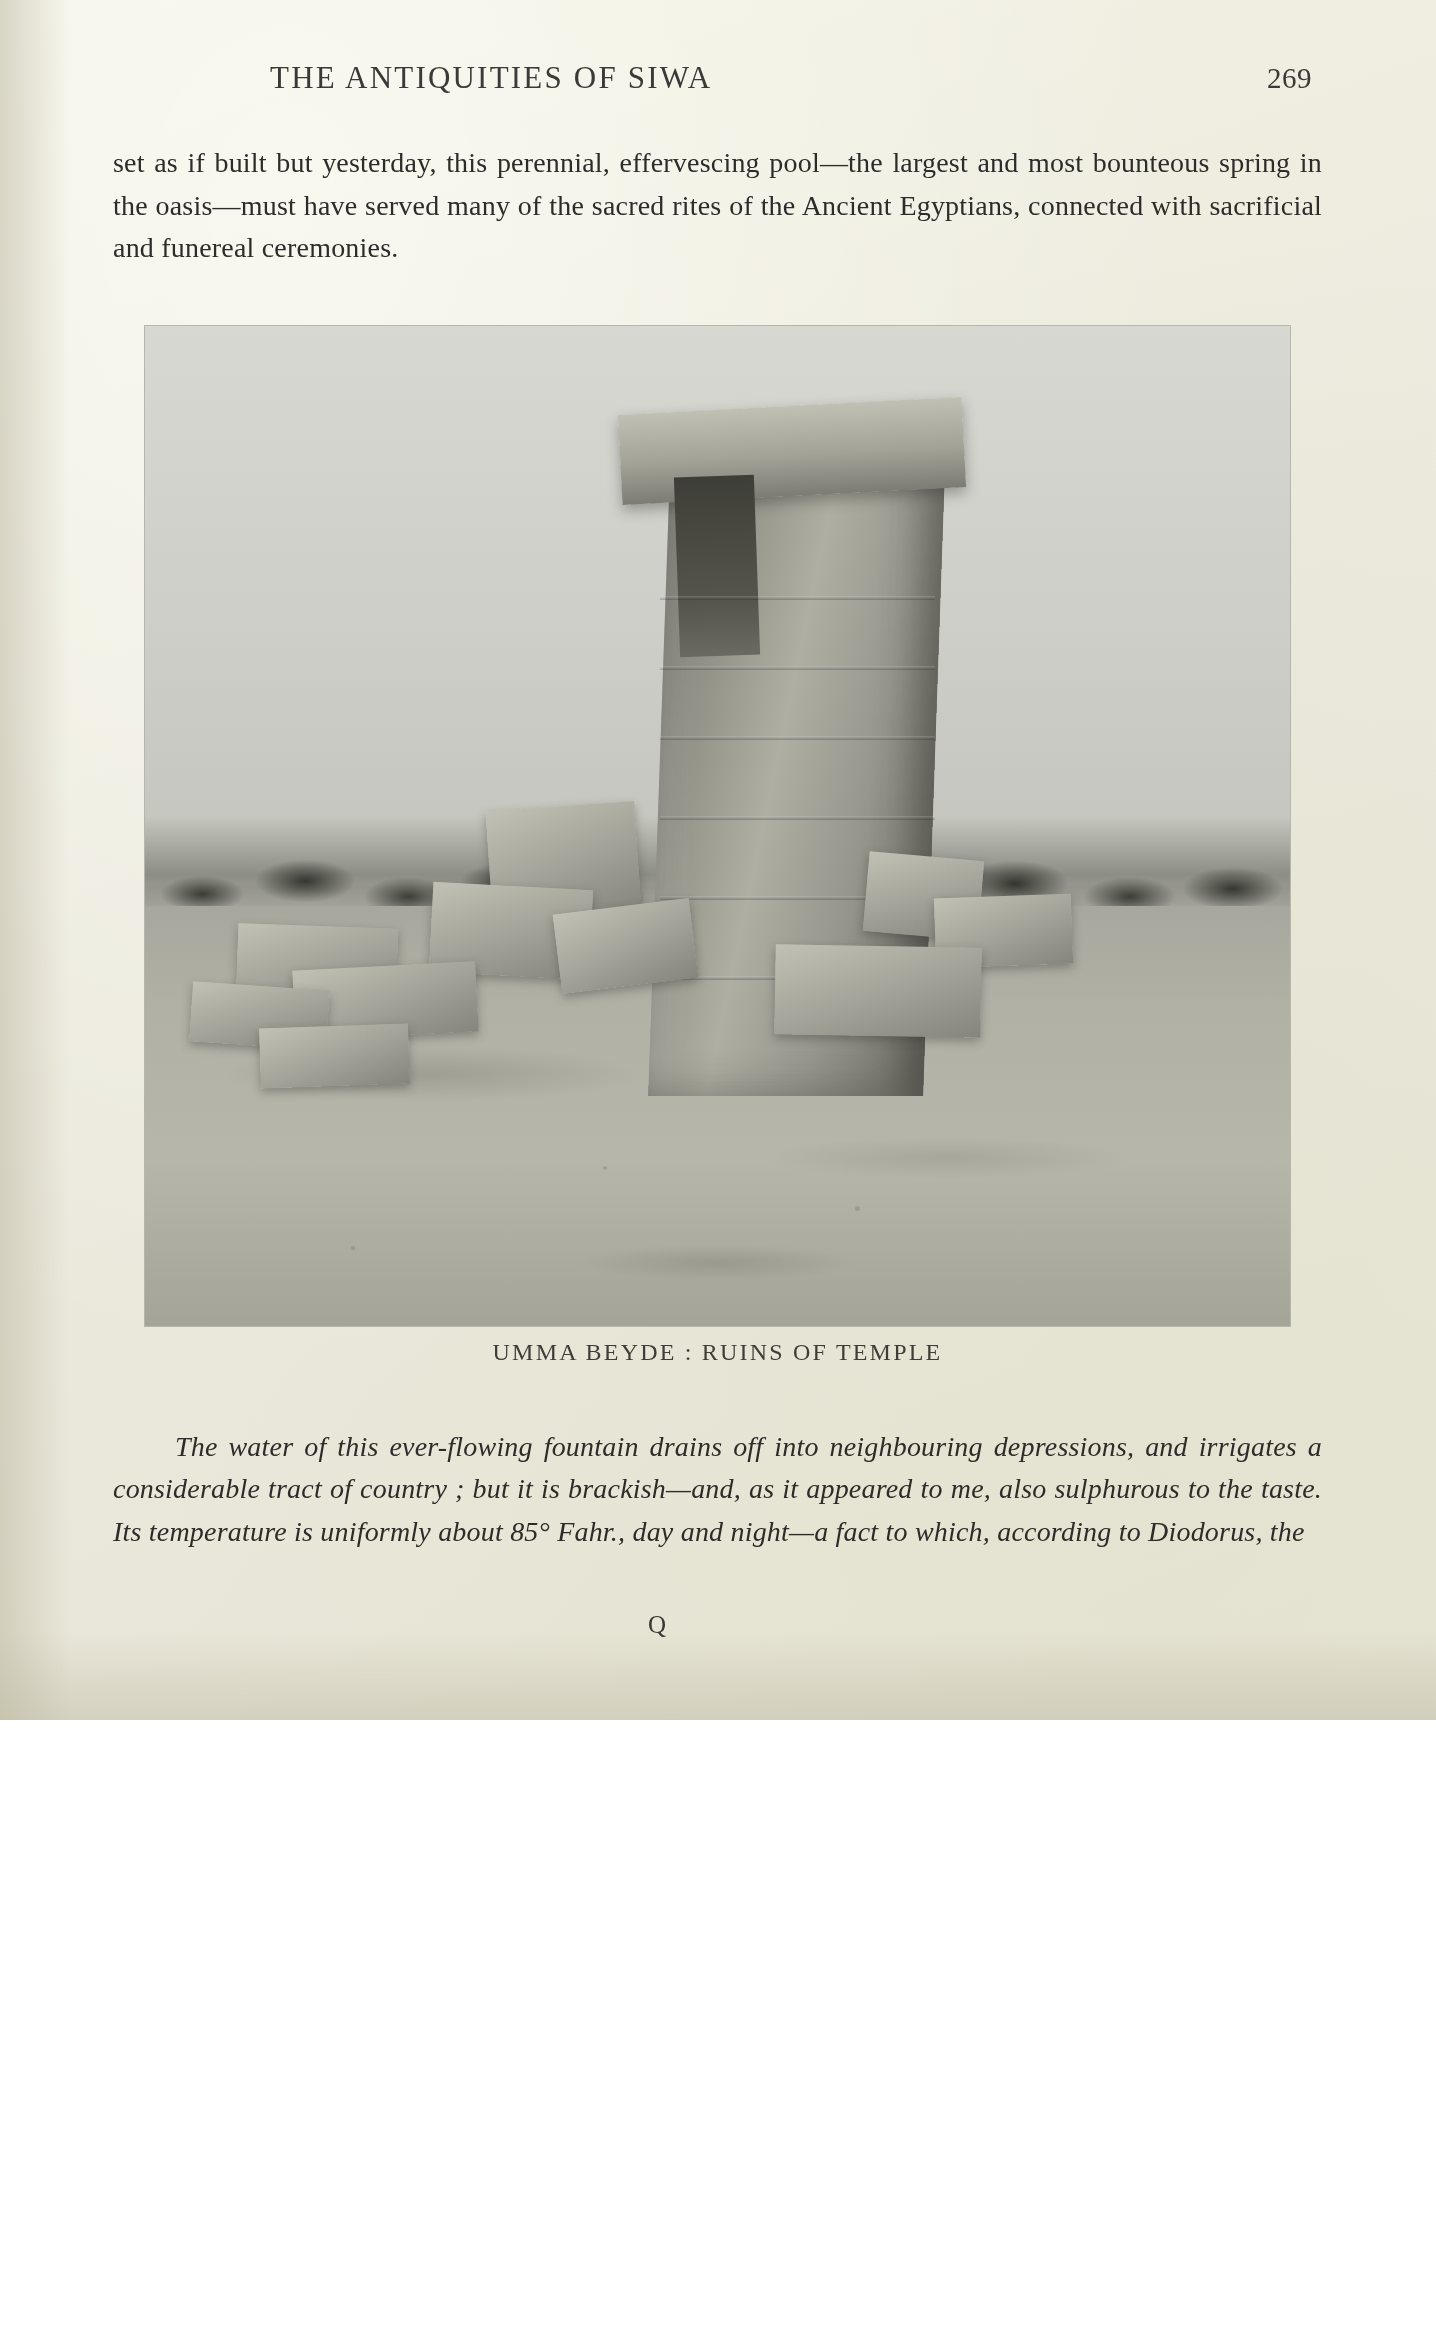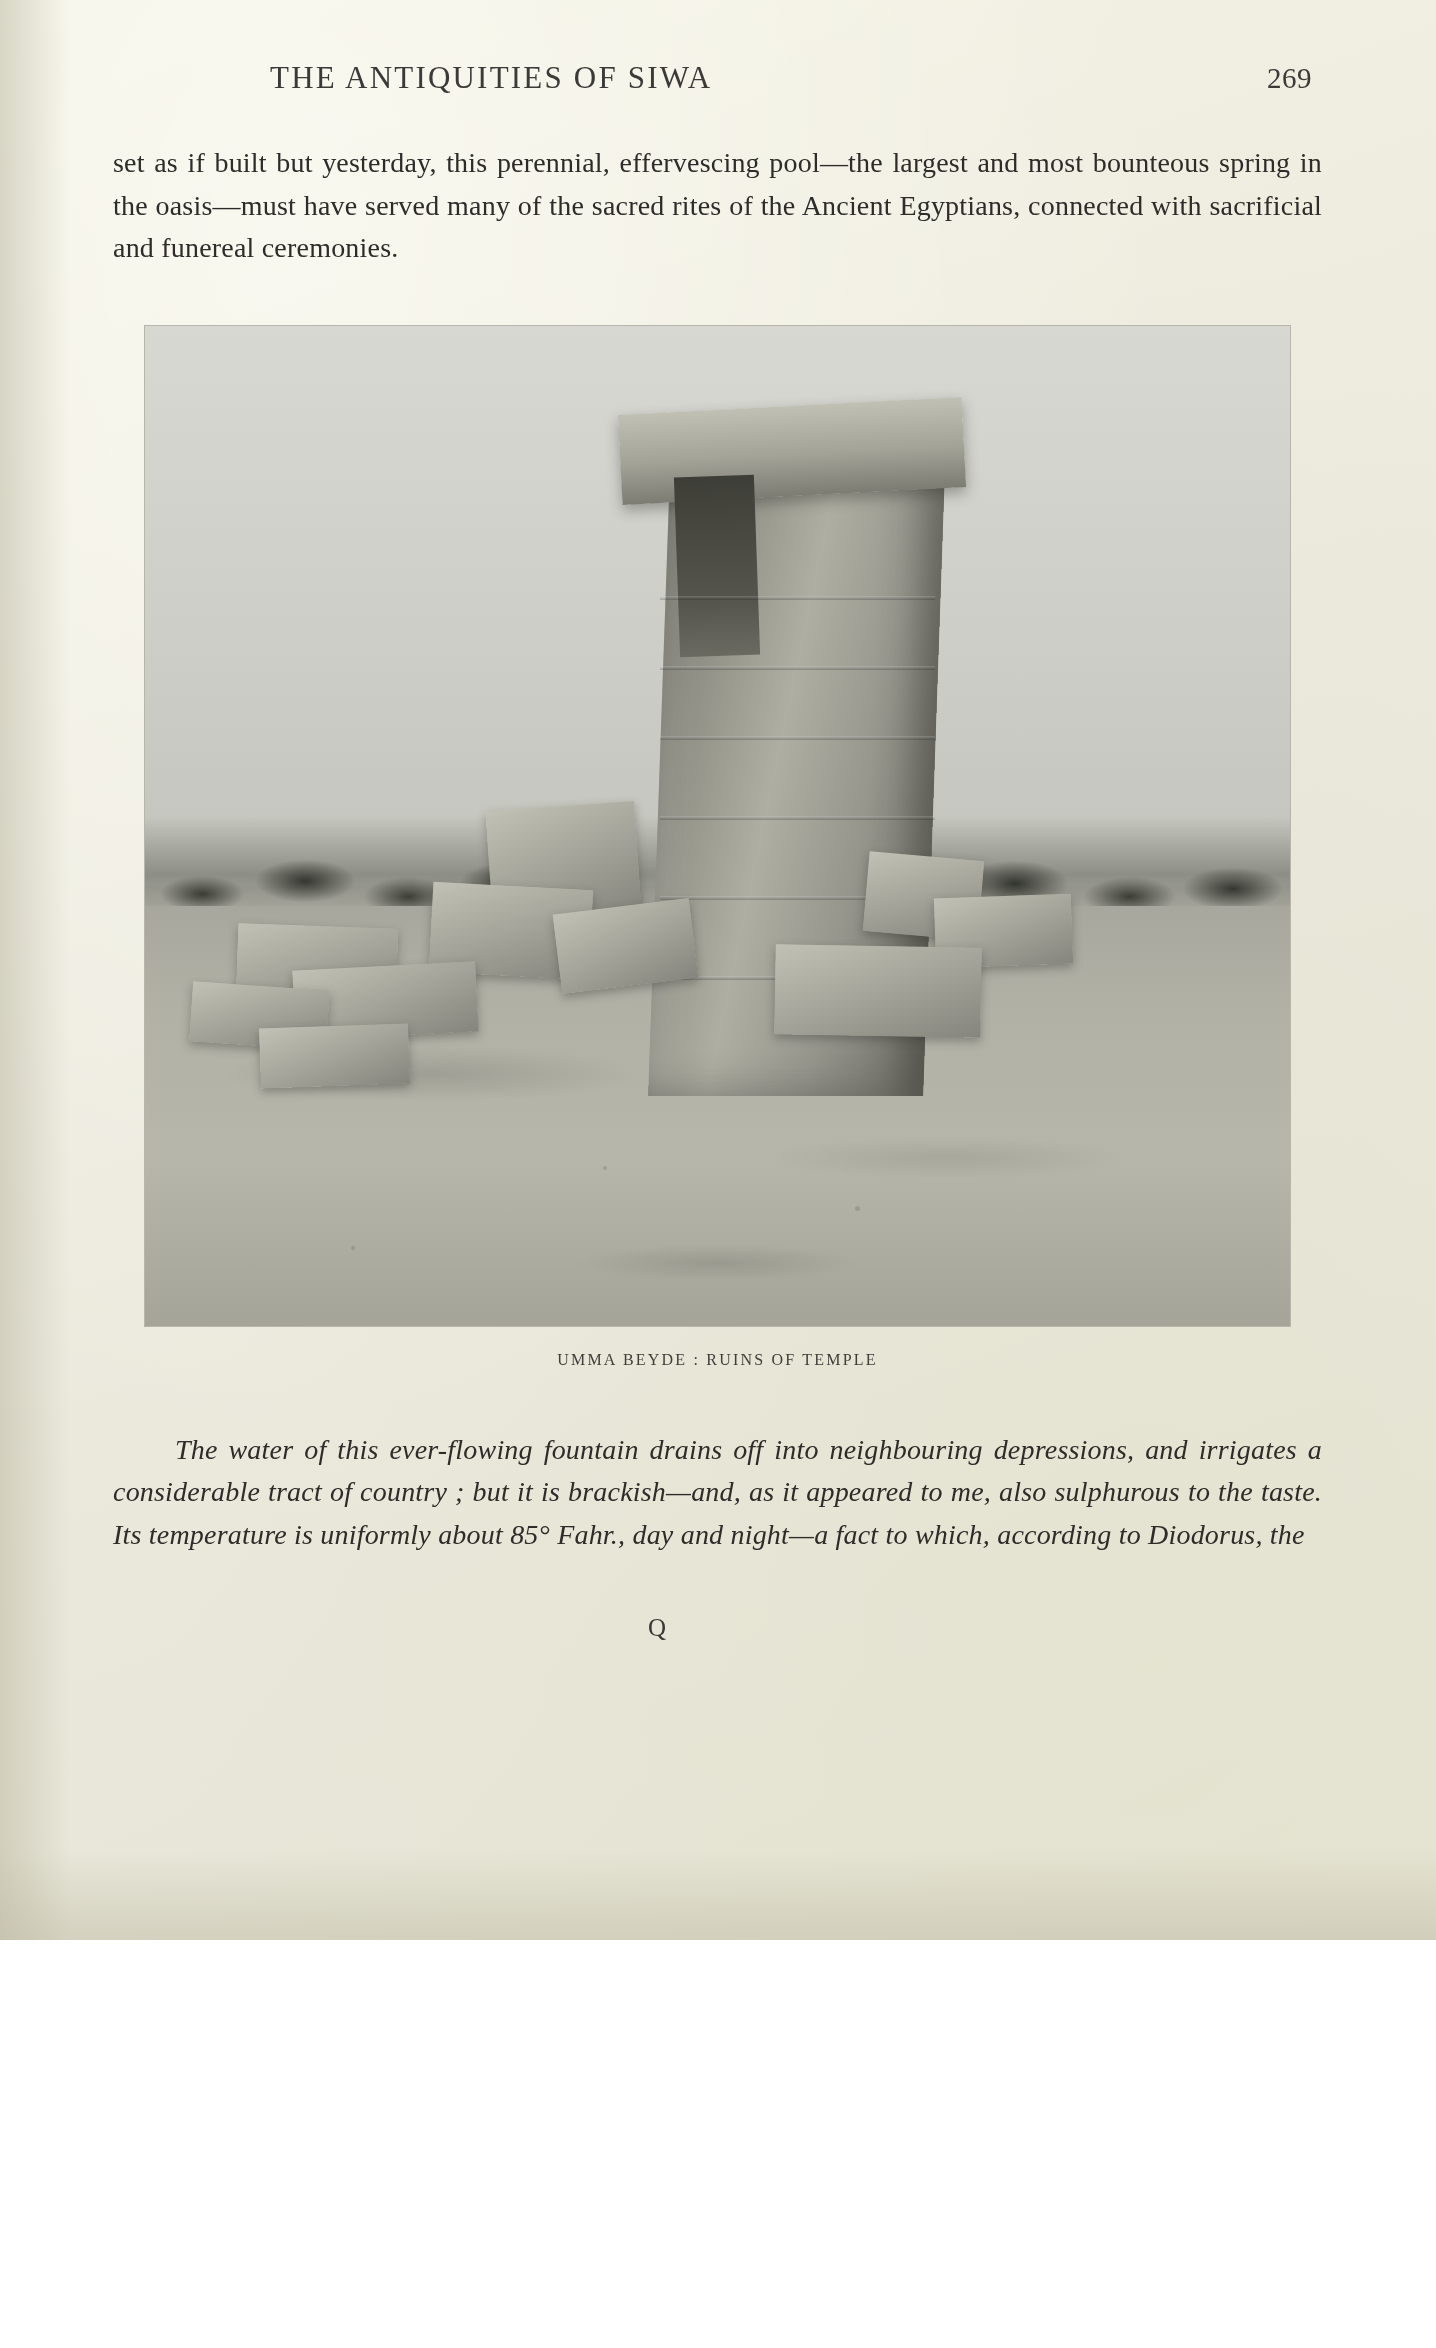--- a/index.html
+++ b/index.html
@@ -9,21 +9,21 @@
   }
   body {
     width: 1436px;
     height: 2348px;
     font-family: "Liberation Serif", serif;
     overflow: hidden;
   }
   .page {
     position: relative;
     width: 1436px;
-    height: 1940px;
+    height: 1720px;
     background: #efeedf;
     background-image:
       radial-gradient(ellipse at 20% 12%, rgba(255,255,250,0.55) 0%, rgba(255,255,250,0) 55%),
       radial-gradient(ellipse at 80% 85%, rgba(224,222,200,0.45) 0%, rgba(224,222,200,0) 60%),
       linear-gradient(160deg, #f3f2e4 0%, #eceade 45%, #e6e4d4 100%);
     box-sizing: border-box;
     padding: 0;
   }
   .page-inner {
     position: absolute;
@@ -156,22 +156,22 @@
   .ruin-course {
     position: absolute;
     background: linear-gradient(180deg, rgba(255,255,255,0.18) 0%, rgba(0,0,0,0.22) 100%);
   }
   .blk {
     position: absolute;
     background: linear-gradient(160deg, #c3c1b1 0%, #a6a497 50%, #86857a 100%);
     box-shadow: 0 4px 10px rgba(50,50,42,0.35);
   }
   .caption {
-    margin-top: 24px;
-    font-size: 16px;
+    margin-top: 12px;
+    font-size: 24px;
     letter-spacing: 2.2px;
     color: #3f3d3a;
     text-align: center;
   }
   .bottom-block {
     margin-top: 60px;
     padding: 0 8px;
     font-style: italic;
   }
   .signature {

